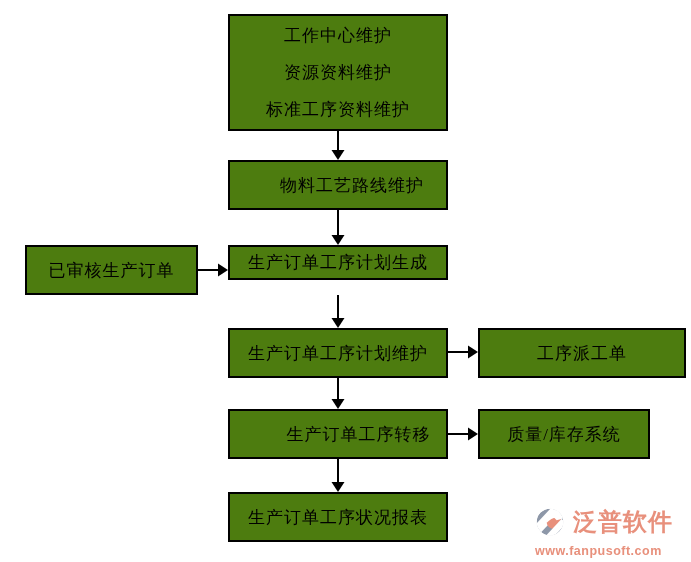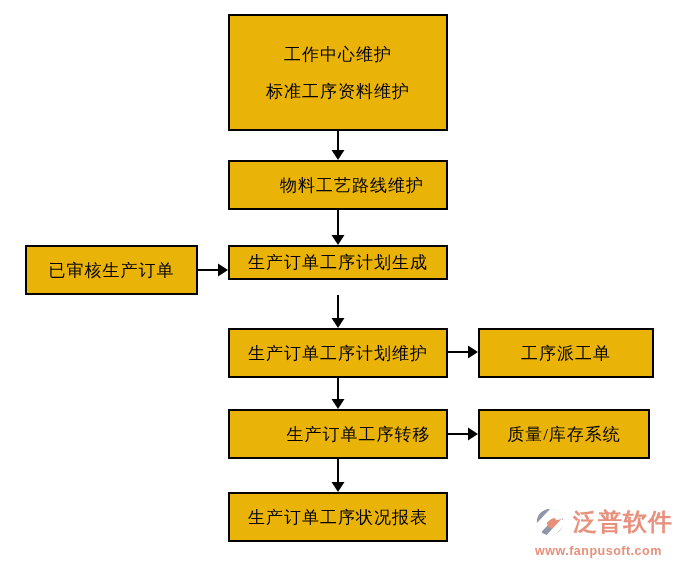--- a/index.html
+++ b/index.html
@@ -2,21 +2,21 @@
 <html><head>
 <meta charset="utf-8">
 <style>
   html,body{margin:0;padding:0;background:#ffffff;}
   .canvas{
     position:relative;width:691px;height:562px;background:#ffffff;overflow:hidden;
     font-family:"Liberation Serif","DejaVu Serif",serif;
   }
   .arrows{position:absolute;left:0;top:0;width:691px;height:562px;pointer-events:none;}
   .node{
-    position:absolute;box-sizing:border-box;border:2px solid #000000;background:#eab308;
+    position:absolute;box-sizing:border-box;border:2px solid #000000;background:#4d7c0f;
     display:flex;align-items:center;justify-content:center;
     font-size:17px;color:#000000;letter-spacing:1px;text-align:center;
   }
   .node.multi{flex-direction:column;justify-content:center;}
   .node.multi span{display:block;line-height:37px;}
   .logo{
     position:absolute;right:6px;bottom:4px;width:150px;
     font-family:"Liberation Sans","DejaVu Sans",sans-serif;
   }
   .logo-row{display:flex;align-items:center;gap:8px;}
@@ -68,32 +68,33 @@
 
       <g>
         <line x1="338" y1="459" x2="338" y2="482"></line>
         <polygon points="331.5,482 344.5,482 338,492" stroke="none"></polygon>
       </g>
     </g>
   </svg>
 
   <div class="node multi" style="left:228px;top:14px;width:220px;height:117px;">
     <span>工作中心维护</span>
+    <span>资源资料维护</span>
     <span>标准工序资料维护</span>
   </div>
 
   <div class="node" style="left:228px;top:160px;width:220px;height:50px;padding-left:28px;">物料工艺路线维护</div>
 
   <div class="node" style="left:25px;top:245px;width:173px;height:50px;">已审核生产订单</div>
 
   <div class="node" style="left:228px;top:245px;width:220px;height:35px;">生产订单工序计划生成</div>
 
   <div class="node" style="left:228px;top:328px;width:220px;height:50px;">生产订单工序计划维护</div>
 
-  <div class="node" style="left:478px;top:328px;width:176px;height:50px;">工序派工单</div>
+  <div class="node" style="left:478px;top:328px;width:208px;height:50px;">工序派工单</div>
 
   <div class="node" style="left:228px;top:409px;width:220px;height:50px;padding-left:41px;">生产订单工序转移</div>
 
   <div class="node" style="left:478px;top:409px;width:172px;height:50px;">质量/库存系统</div>
 
   <div class="node" style="left:228px;top:492px;width:220px;height:50px;">生产订单工序状况报表</div>
 
   <div class="logo">
     <div class="logo-row">
       <svg width="30" height="30" viewBox="0 0 36 36" xmlns="http://www.w3.org/2000/svg">

